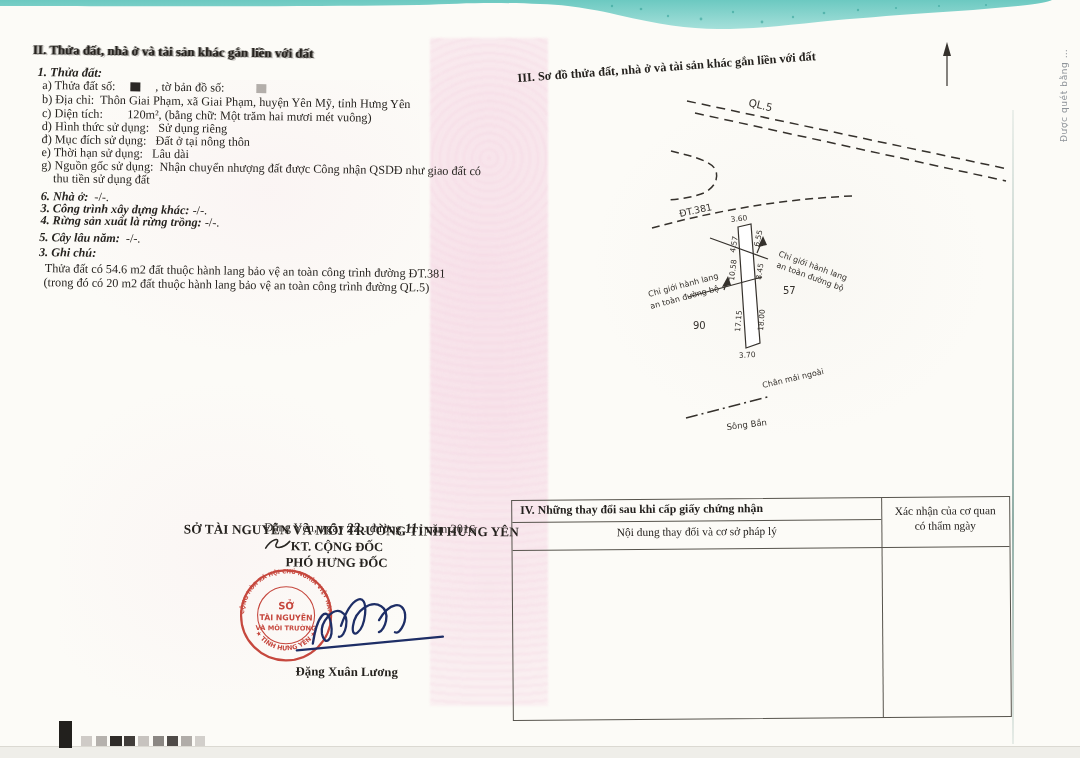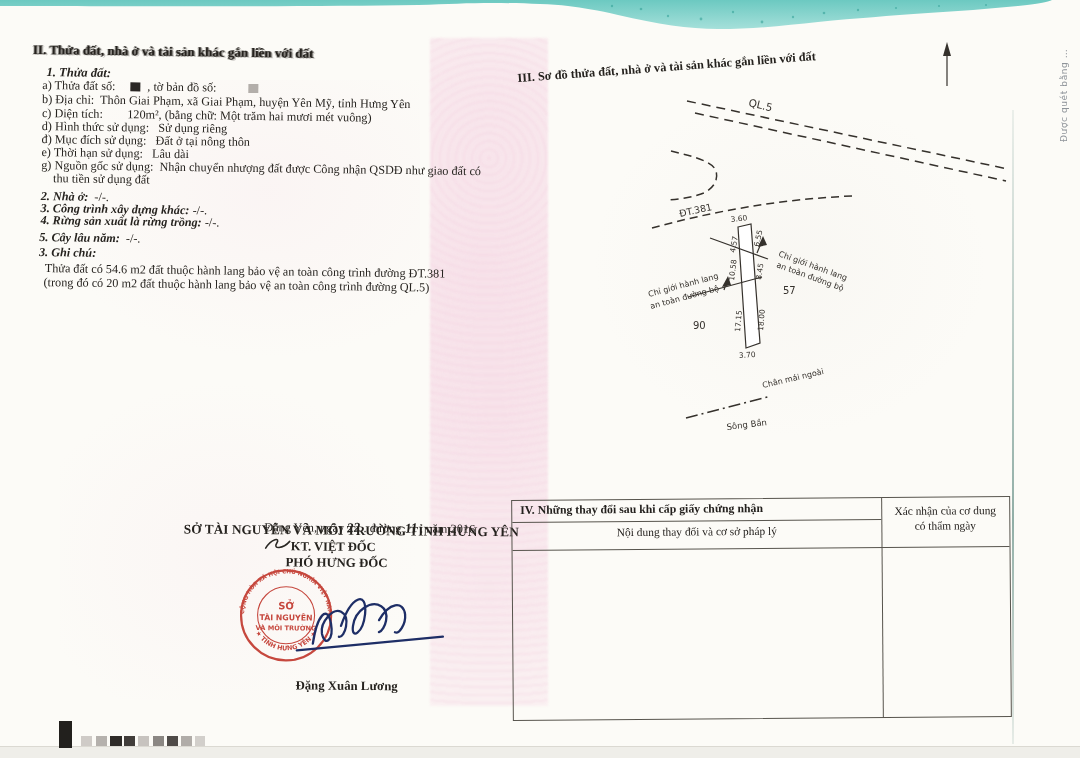--- a/index.html
+++ b/index.html
@@ -87,49 +87,49 @@
 
   <div class="wash fold"></div>
   <div class="wash wash1"></div>
   <div class="wash wash2"></div>
   <div class="wash wash3"></div>
   <div class="bottomstrip"></div>
   <div class="pageedge"></div>
 
   <div style="position:absolute;inset:0;transform:rotate(.8deg);transform-origin:40px 40px;">
     <div class="ln b smudge" style="left:33px;top:43px;font-size:13px;">II. Thửa đất, nhà ở và tài sản khác gắn liền với đất</div>
-    <div class="ln bi" style="left:47px;top:66px;font-size:12.6px;">1. Thửa đất:</div>
-    <div class="ln" style="left:43px;top:79px;"><span>a) Thửa đất số:</span><span class="redact" style="background:#2a2724;margin-left:15px;"></span><span style="margin-left:7px;">, tờ bản đồ số:</span><span class="redact" style="background:#b3aeaa;margin-left:32px;"></span></div>
+    <div class="ln bi" style="left:38px;top:66px;font-size:12.6px;">1. Thửa đất:</div>
+    <div class="ln" style="left:43px;top:79px;"><span>a) Thửa đất số:</span><span class="redact" style="background:#2a2724;margin-left:15px;"></span><span style="margin-left:15px;">, tờ bản đồ số:</span><span class="redact" style="background:#b3aeaa;margin-left:32px;"></span></div>
     <div class="ln" style="left:43px;top:93px;">b) Địa chỉ:  Thôn Giai Phạm, xã Giai Phạm, huyện Yên Mỹ, tỉnh Hưng Yên</div>
     <div class="ln" style="left:43px;top:107px;">c) Diện tích:        120m², (bằng chữ: Một trăm hai mươi mét vuông)</div>
     <div class="ln" style="left:43px;top:120px;">d) Hình thức sử dụng:   Sử dụng riêng</div>
     <div class="ln" style="left:43px;top:133px;">đ) Mục đích sử dụng:   Đất ở tại nông thôn</div>
     <div class="ln" style="left:43px;top:146px;">e) Thời hạn sử dụng:   Lâu dài</div>
     <div class="ln" style="left:43px;top:159px;">g) Nguồn gốc sử dụng:  Nhận chuyển nhượng đất được Công nhận QSDĐ như giao đất có</div>
     <div class="ln" style="left:55px;top:172px;">thu tiền sử dụng đất</div>
-    <div class="ln" style="left:43px;top:190px;"><span class="bi">2. Nhà ở:</span><span>  -/-.</span></div>
+    <div class="ln" style="left:43px;top:190px;"><span class="bi">6. Nhà ở:</span><span>  -/-.</span></div>
     <div class="ln" style="left:43px;top:202px;"><span class="bi">3. Công trình xây dựng khác:</span><span> -/-.</span></div>
     <div class="ln" style="left:43px;top:214px;"><span class="bi">4. Rừng sản xuất là rừng trồng:</span><span> -/-.</span></div>
     <div class="ln" style="left:42px;top:231px;"><span class="bi">5. Cây lâu năm:</span><span>  -/-.</span></div>
     <div class="ln bi" style="left:42px;top:246px;">3. Ghi chú:</div>
     <div class="ln" style="left:48px;top:262px;">Thửa đất có 54.6 m2 đất thuộc hành lang bảo vệ an toàn công trình đường ĐT.381</div>
     <div class="ln" style="left:47px;top:276px;">(trong đó có 20 m2 đất thuộc hành lang bảo vệ an toàn công trình đường QL.5)</div>
   </div>
 
   <div style="position:absolute;inset:0;transform:rotate(.5deg);transform-origin:250px 510px;">
     <div class="ripple">
       <span>Đặng Yên, ngày</span><span class="hand">22</span><span>. đường</span><span class="hand">11</span><span>. năm 2016</span>
       <svg width="28" height="17" style="vertical-align:-3px;">
           <path d="M2,13 C8,3 17,2 13,8 C9,14 19,14 26,6" stroke="#2a2824" stroke-width="1.6" fill="none" stroke-linecap="round"></path>
         </svg>
     </div>
     <div class="ln b" style="left:184px;top:523px;font-size:13.2px;letter-spacing:.1px;">SỞ TÀI NGUYÊN VÀ MÔI TRƯỜNG TỈNH HƯNG YÊN</div>
-    <div class="ln b" style="left:291px;top:540px;font-size:12.6px;">KT. VIỆT ĐỐC</div>
+    <div class="ln b" style="left:291px;top:540px;font-size:12.6px;">KT. CỘNG ĐỐC</div>
     <div class="ln b" style="left:286px;top:556px;font-size:12.8px;">PHÓ HƯNG ĐỐC</div>
-    <div class="ln b" style="left:297px;top:679px;font-size:12.8px;">Đặng Xuân Lương</div>
+    <div class="ln b" style="left:297px;top:665px;font-size:12.8px;">Đặng Xuân Lương</div>
 
     <svg class="seal" width="96" height="96" viewBox="0 0 96 96">
       <circle cx="48" cy="48" r="45" fill="none" stroke="#c23b31" stroke-width="2.2"></circle>
       <circle cx="48" cy="48" r="28.5" fill="none" stroke="#c23b31" stroke-width="1.1"></circle>
       <defs>
         <path id="arcTop" d="M 6,48 A 42,42 0 1 1 90,48"></path>
         <path id="arcBot" d="M 13,48 A 35,35 0 0 0 83,48"></path>
       </defs>
       <text font-size="5.7" font-weight="700" fill="#c23b31" font-family="DejaVu Sans,sans-serif">
         <textPath href="#arcTop" startOffset="50%" text-anchor="middle">CỘNG HÒA XÃ HỘI CHỦ NGHĨA VIỆT NAM</textPath>
@@ -196,21 +196,21 @@
       <text x="727" y="430" font-size="8.5" transform="rotate(-7 727 430)">Sông Bần</text>
     </g>
   </svg>
 
   <div class="ivtable">
     <div class="ttl">IV. Những thay đổi sau khi cấp giấy chứng nhận</div>
     <div class="vline"></div>
     <div class="h1"></div>
     <div class="h2"></div>
     <div class="c1">Nội dung thay đổi và cơ sở pháp lý</div>
-    <div class="c2"><span>Xác nhận của cơ dung</span><br><span>có thẩm ngày</span></div>
+    <div class="c2"><span>Xác nhận của cơ quan</span><br><span>có thẩm ngày</span></div>
   </div>
 
   <div class="watermark">Được quét bằng …</div>
 
   <div>
     <div class="blk" style="left:59px;top:721px;width:13px;height:27px;background:#22201d;"></div>
     <div class="blk" style="left:81px;top:736px;width:11px;height:10px;background:#cfcbc7;"></div>
     <div class="blk" style="left:96px;top:736px;width:11px;height:10px;background:#b5b1ad;"></div>
     <div class="blk" style="left:110px;top:736px;width:12px;height:10px;background:#2e2b28;"></div>
     <div class="blk" style="left:124px;top:736px;width:11px;height:10px;background:#413d3a;"></div>

